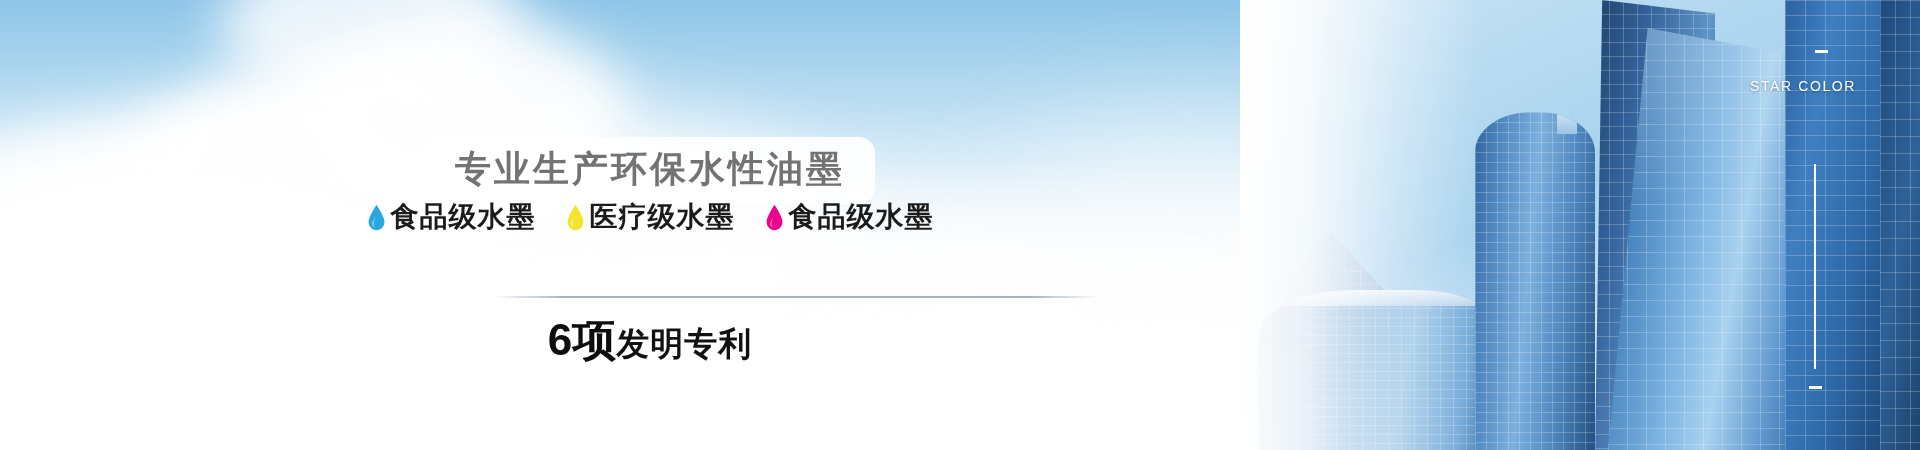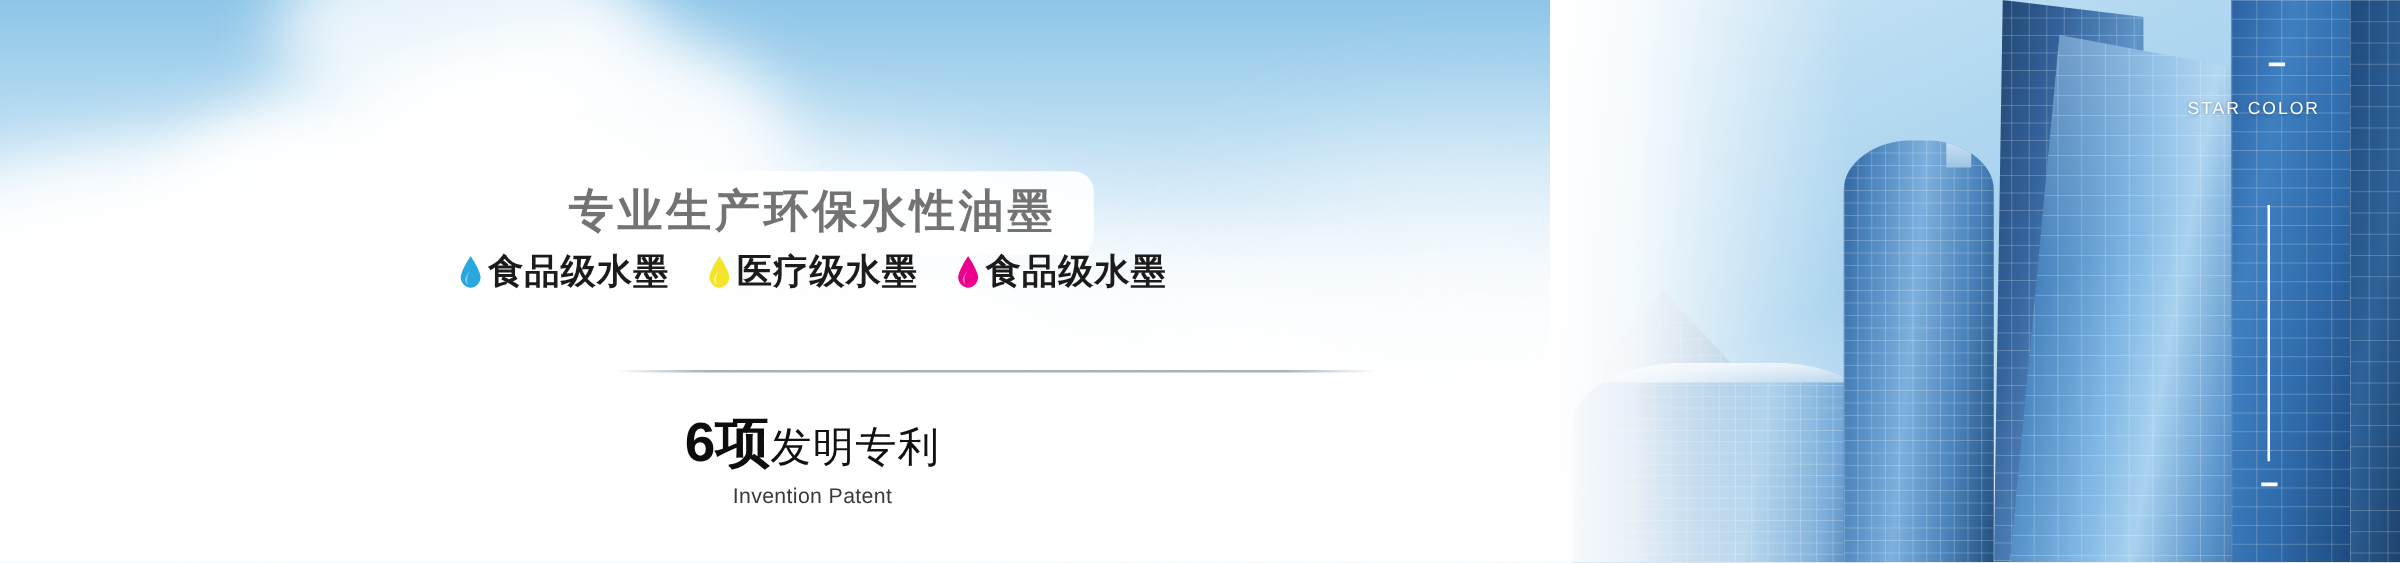--- a/index.html
+++ b/index.html
@@ -244,42 +244,42 @@
 
   .divider{
     position:absolute;
     left:492px; top:296px;
     width:608px; height:2px;
     background:linear-gradient(90deg, rgba(160,175,190,0) 0%, rgba(150,165,182,.85) 12%, rgba(150,165,182,.85) 88%, rgba(160,175,190,0) 100%);
   }
 
   .badges{
     position:absolute;
-    left:0; right:0; top:325px;
+    left:0; right:0; top:311px;
     display:flex;
     justify-content:center;
     align-items:flex-start;
     gap:34px;
   }
   .badge{ text-align:center; }
   .badge-line{
     display:flex;
     align-items:baseline;
     justify-content:center;
     white-space:nowrap;
   }
   .badge-strong{
     font-size:44px;
     font-weight:bold;
     color:#0d0d0d;
     letter-spacing:0px;
   }
   .badge-rest{
     font-size:33px;
-    font-weight:normal;
+    font-weight:bold;
     color:#111111;
     letter-spacing:1px;
   }
   .badge-en{
     margin-top:3px;
     font-size:17px;
     color:#3a3a3a;
     letter-spacing:.3px;
   }
 </style>
@@ -382,18 +382,17 @@
     </div>
 
     <div class="divider"></div>
 
     <div class="badges">
       <div class="badge">
         <div class="badge-line">
           <span class="badge-strong">6项</span>
           <span class="badge-rest">发明专利</span>
         </div>
-        <div class="badge-en">Invention Patent</div>
       </div>
     </div>
 
   </div>
 </div>
 
 </body></html>

